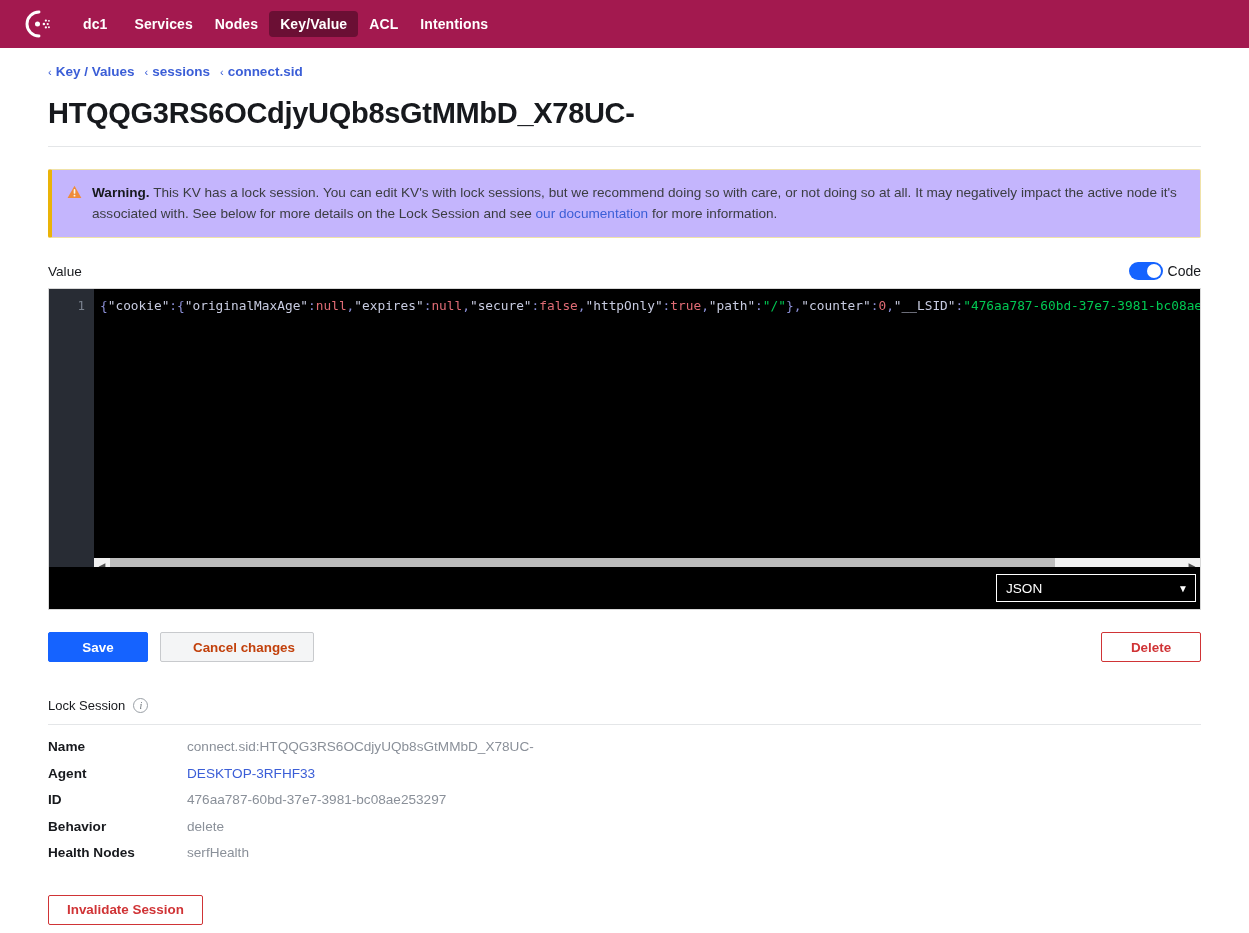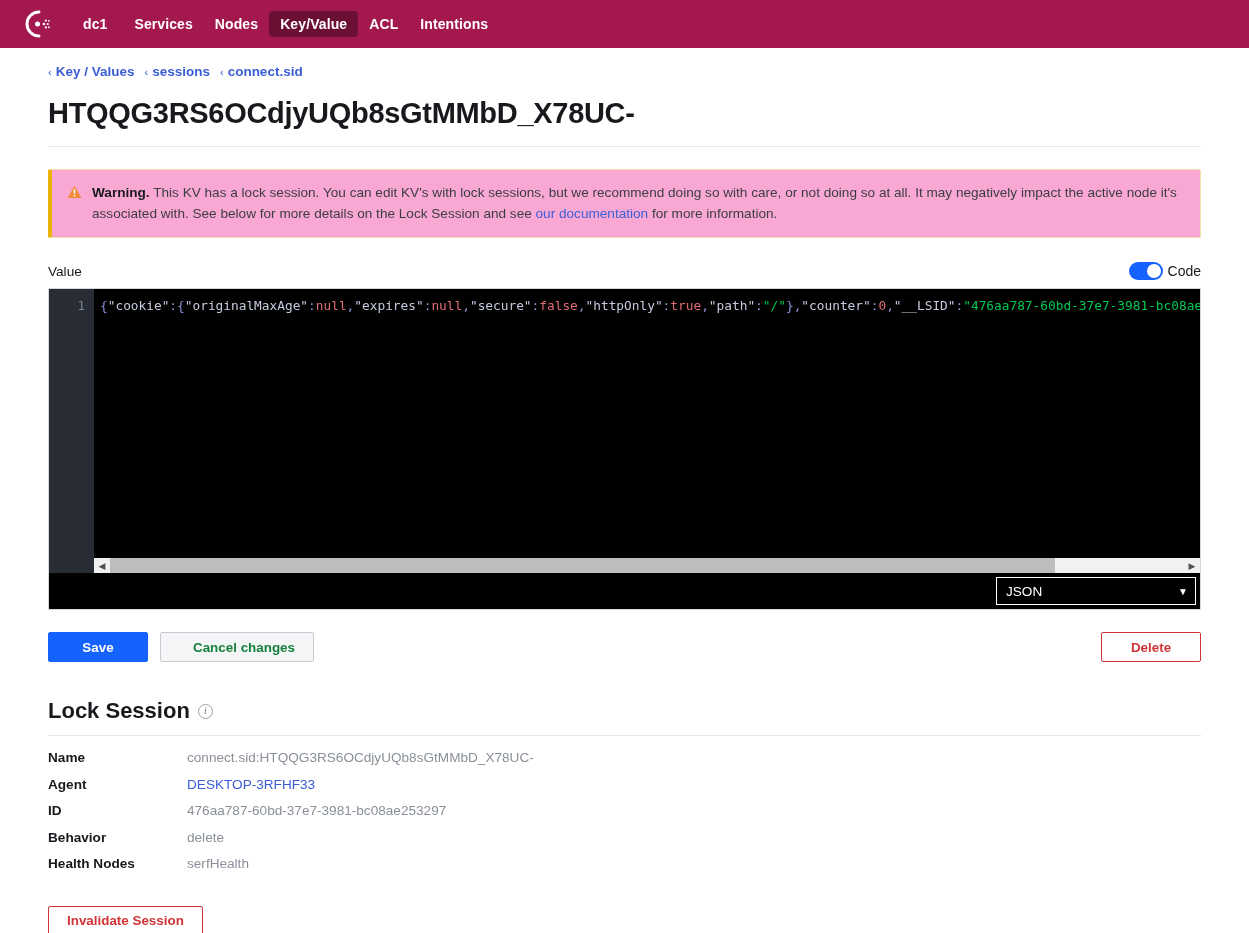--- a/index.html
+++ b/index.html
@@ -67,21 +67,21 @@
     color: #17191d;
     margin: 18px 0 0 0;
     padding-bottom: 16px;
     border-bottom: 1px solid #e4e6e8;
     letter-spacing: -0.3px;
   }
 
   
   .warning {
     margin-top: 22px;
-    background: #f9a8d4;
+    background: #c4b5fd;
     border: 1px solid #f0e2a8;
     border-left: 4px solid #eab308;
     border-radius: 2px;
     padding: 13px 16px 13px 15px;
     display: flex;
     gap: 10px;
   }
   .warn-icon { flex: none; margin-top: 2px; }
   .warn-text {
     font-size: 13.6px;
@@ -180,21 +180,21 @@
   .hs-thumb {
     position: absolute; top: 0; left: 0;
     width: 88%; height: 16px;
     background: #bdbdbd;
     cursor: pointer;
   }
 
   .editor-footer {
     position: absolute;
     left: 0; right: 0; bottom: 0;
-    height: 36px;
+    height: 42px;
     background: #000000;
     display: flex;
     align-items: center;
     justify-content: flex-end;
   }
   .lang-select {
     width: 200px;
     height: 28px;
     margin-right: 4px;
     background: #000000;
@@ -223,40 +223,40 @@
     font-weight: bold;
     border-radius: 2px;
     height: 30px;
     padding: 0 18px;
     cursor: pointer;
     border: 1px solid transparent;
     font-family: "Liberation Sans", sans-serif;
     display: inline-flex; align-items: center; justify-content: center;
   }
   .btn-primary { background: #1563ff; color: #fff; border-color: #1563ff; min-width: 100px; }
-  .btn-secondary { background: #f4f5f6; color: #15803d; border-color: #c8cacd; min-width: 138px; padding-left: 32px; }
+  .btn-secondary { background: #f4f5f6; color: #c2410c; border-color: #c8cacd; min-width: 138px; padding-left: 32px; }
   .btn-danger-outline {
     background: #fff; color: #d03436; border-color: #d03436;
     min-width: 100px;
   }
   .btn-invalidate {
     background: #fff; color: #d03436; border-color: #d03436;
     min-width: 148px; height: 30px;
   }
 
   
   .section-head {
     margin-top: 36px;
     display: flex;
     align-items: center;
     gap: 8px;
     padding-bottom: 11px;
     border-bottom: 1px solid #e4e6e8;
   }
-  .section-title { font-size: 22px; font-weight: bold; color: #17191d; }
+  .section-title { font-size: 13px; font-weight: normal; color: #17191d; }
   .info-icon {
     width: 15px; height: 15px;
     border: 1.3px solid #9aa0a6;
     border-radius: 50%;
     color: #6b7177;
     font-size: 10px;
     font-style: italic;
     font-family: "Liberation Serif", serif;
     display: inline-flex; align-items: center; justify-content: center;
     cursor: pointer;

